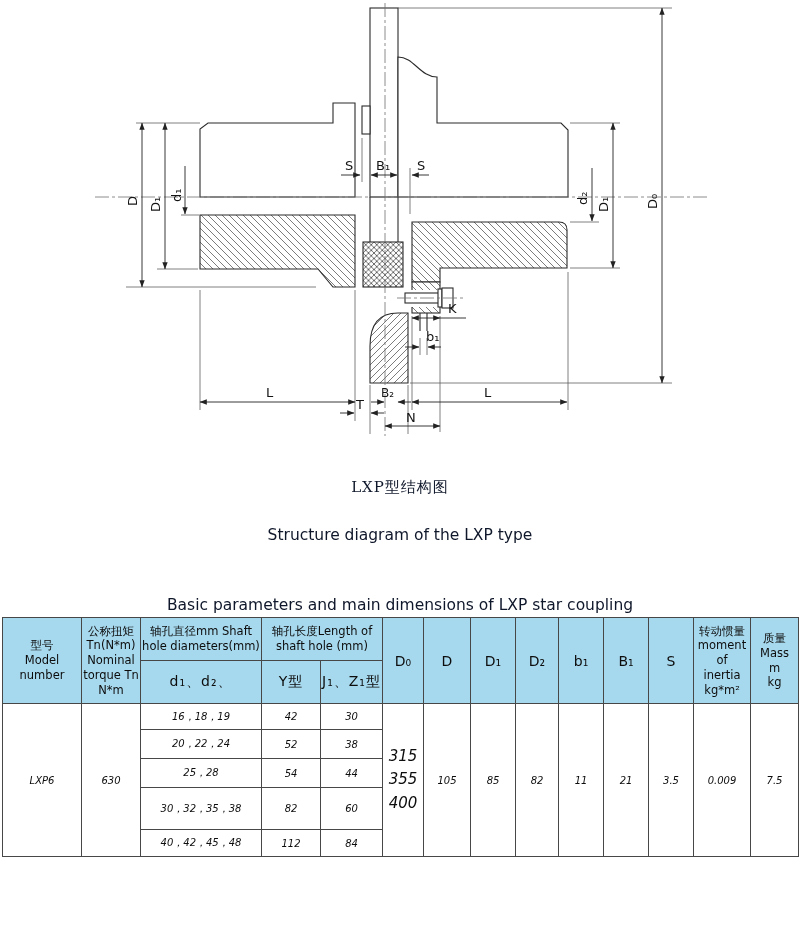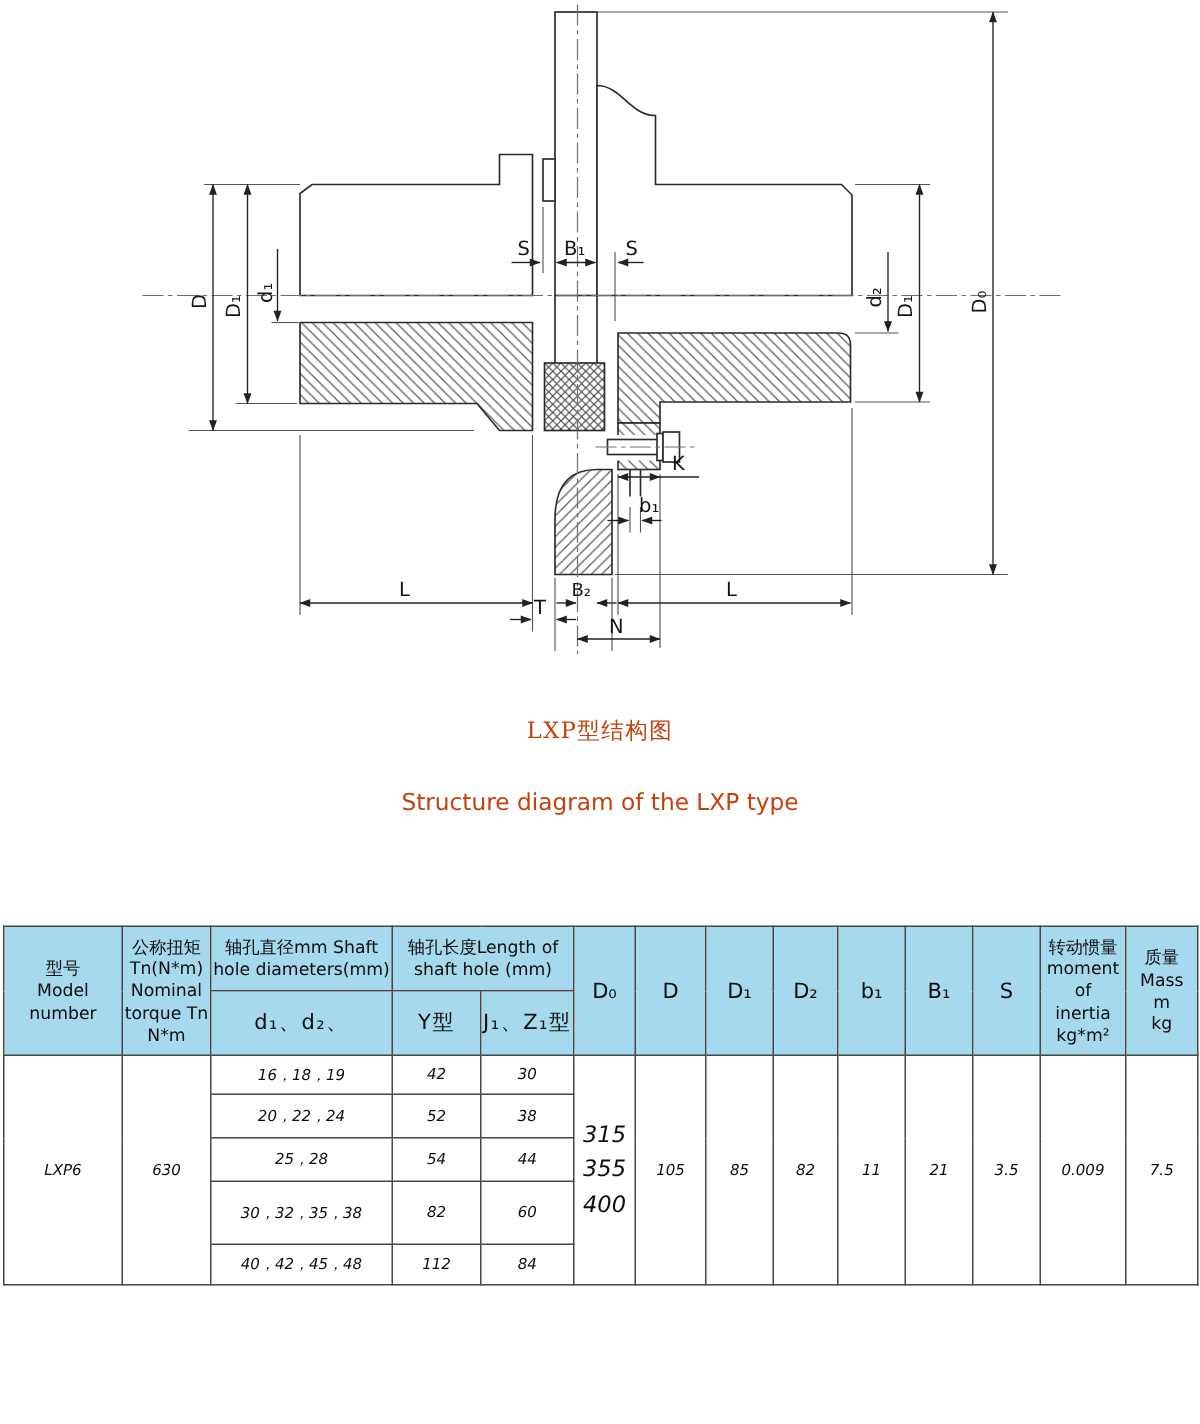--- a/index.html
+++ b/index.html
@@ -8,21 +8,21 @@
   }
   html,body{margin:0;padding:0;}
   body{
     width:800px;height:949px;background:#ffffff;position:relative;
     font-family:"DejaVu Sans","Liberation Sans",sans-serif;color:#111;
     overflow:hidden;
   }
   .page{position:absolute;left:0;top:0;width:800px;height:949px;background:#fff;}
   svg text{font-family:"DejaVu Sans","Liberation Sans",sans-serif;}
 
-  .caption{position:absolute;left:0;width:800px;text-align:center;color:#c2410c;}
+  .caption{position:absolute;left:0;width:800px;text-align:center;color:#0f172a;}
   .cap-cn{top:478px;font-size:15px;font-family:"DejaVu Serif","Liberation Serif",serif;letter-spacing:1px;}
   .cap-en{top:526px;font-size:15.5px;}
   .title-cn{top:571px;font-size:15px;font-family:"DejaVu Serif","Liberation Serif",serif;letter-spacing:1px;}
   .title-en{top:596px;font-size:15.5px;}
 
   table.spec{
     position:absolute;left:2px;top:617px;width:794px;
     border-collapse:collapse;table-layout:fixed;
     font-size:14px;color:#0d0d0d;
   }
@@ -166,20 +166,21 @@
       <text x="266" y="397">L</text>
       <text x="356" y="409">T</text>
       <text x="381" y="397" font-size="12">B₂</text>
       <text x="406" y="422">N</text>
       <text x="484" y="397">L</text>
     </g>
   </svg>
 
   <div class="caption cap-cn">LXP型结构图</div>
   <div class="caption cap-en">Structure diagram of the LXP type</div>
+  <div class="caption title-en">Basic parameters and main dimensions of LXP star coupling</div>
 
   <table class="spec">
     <colgroup>
       <col style="width:79px">
         <col style="width:59px">
         <col style="width:121px">
       <col style="width:59px">
         <col style="width:62px">
         <col style="width:41px">
       <col style="width:47px">

